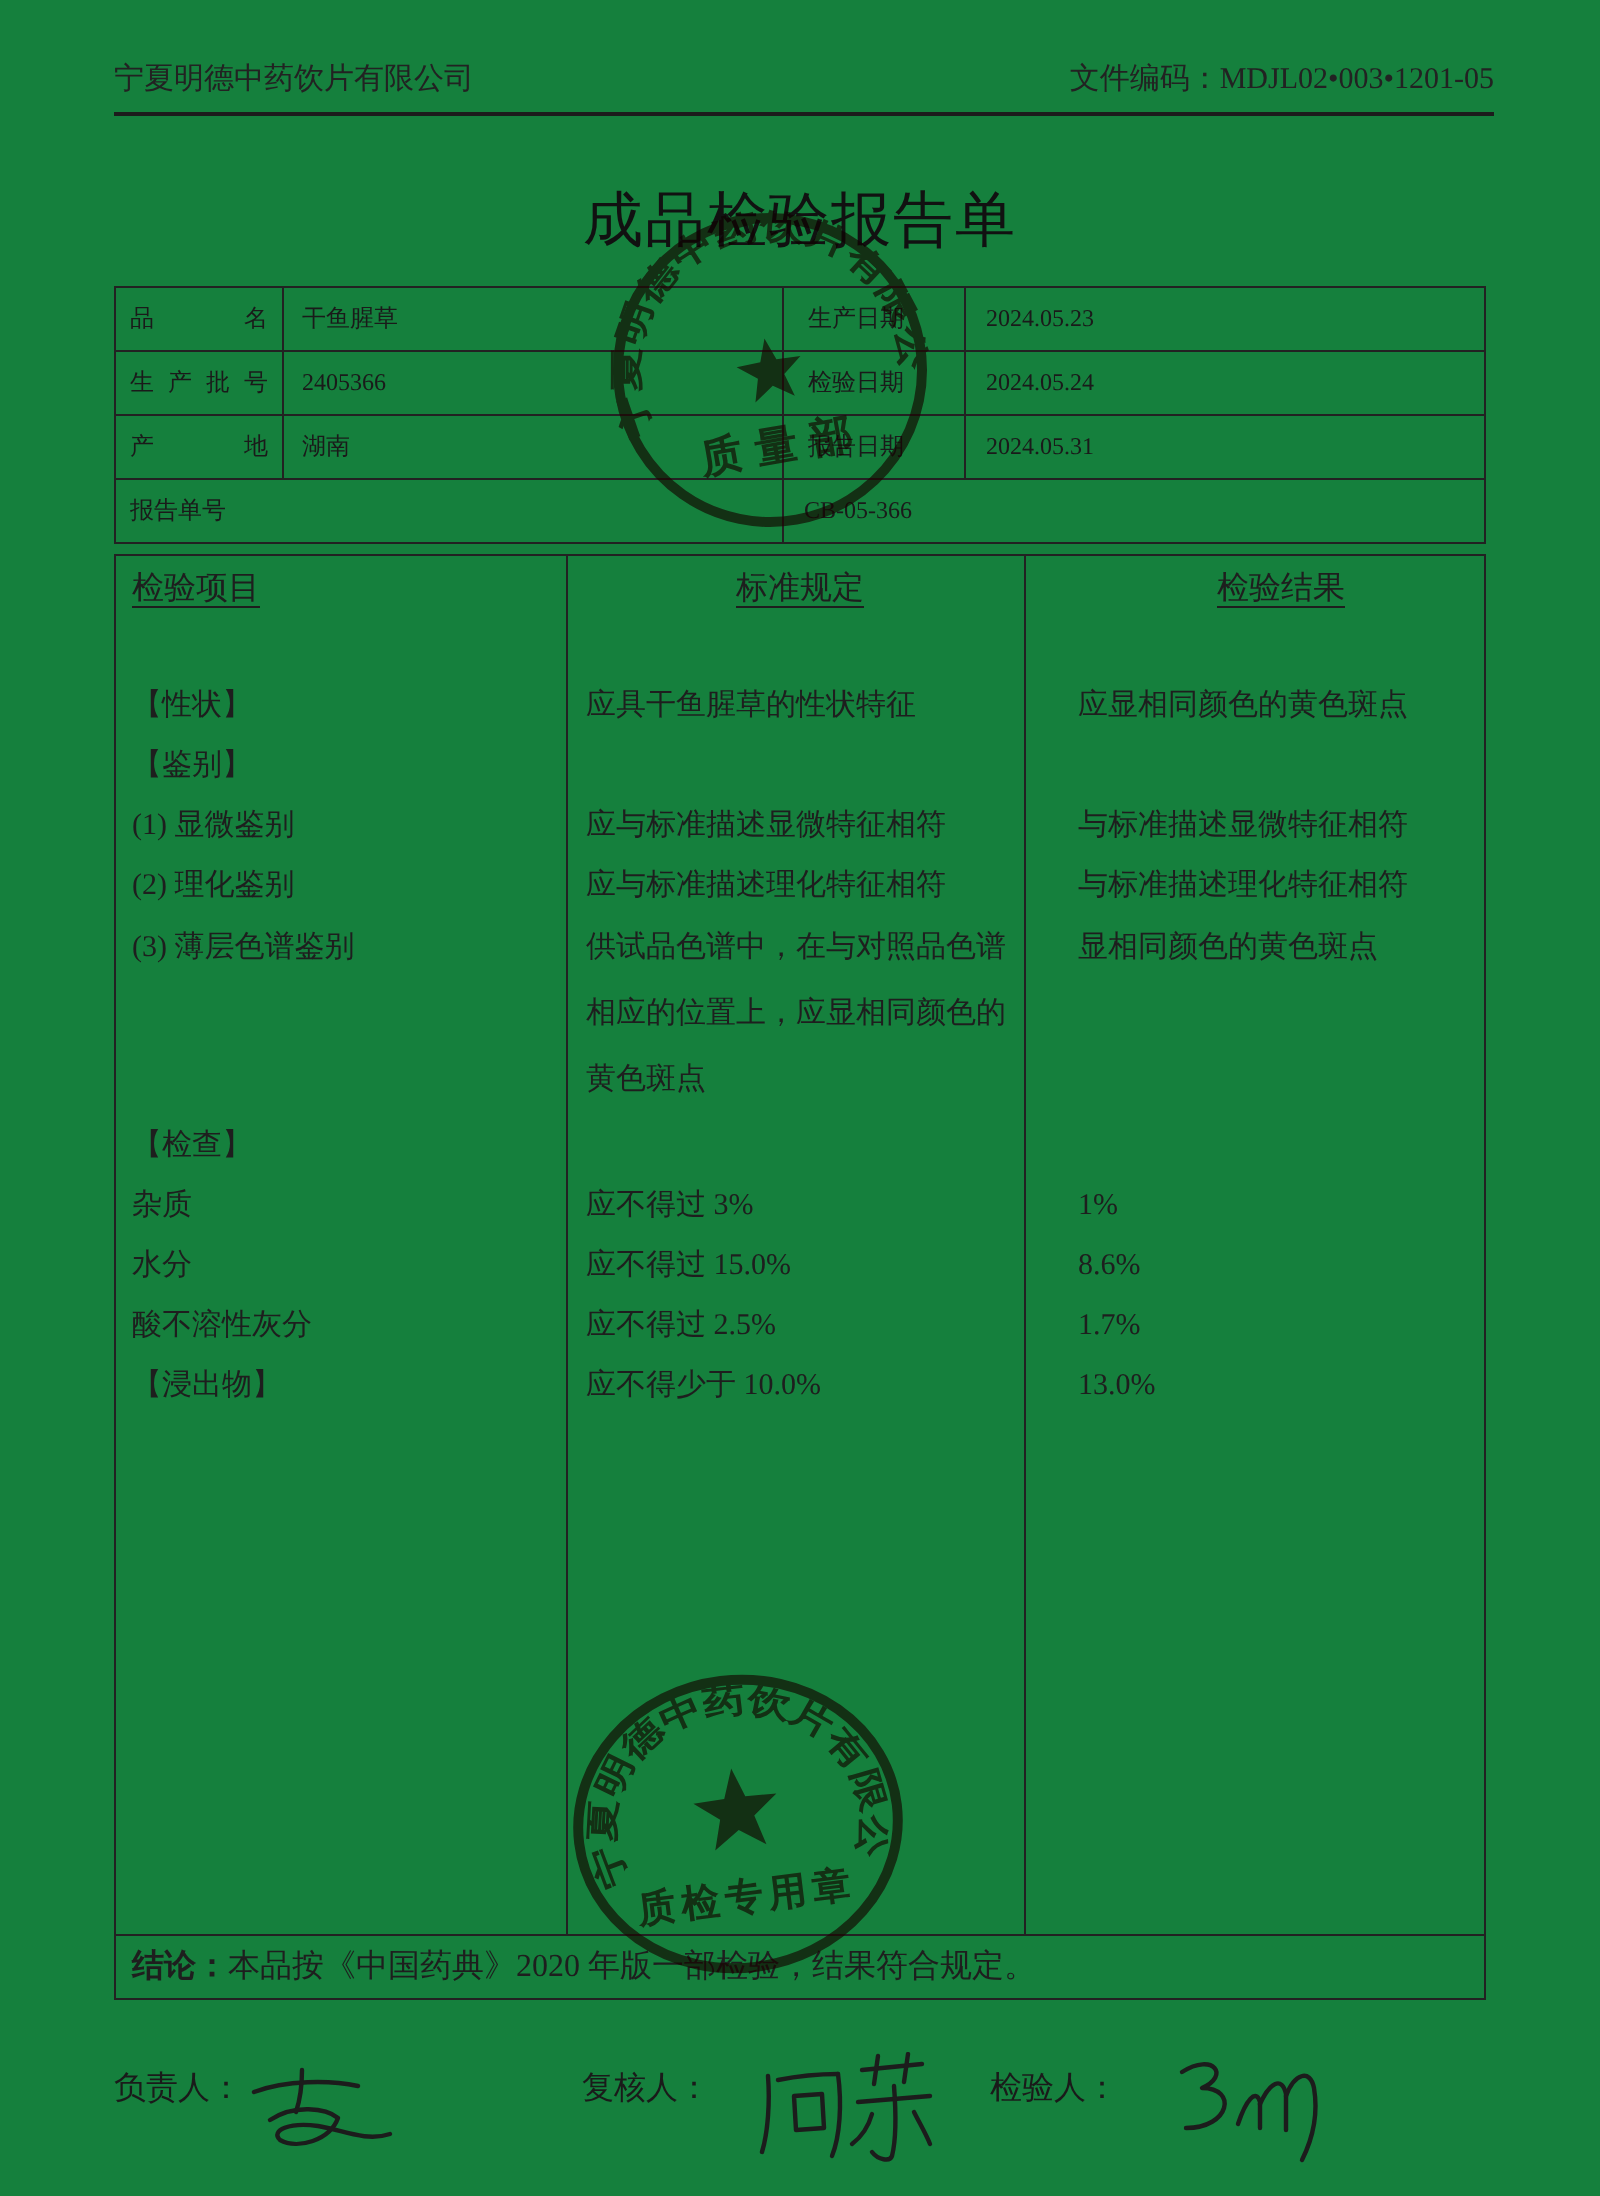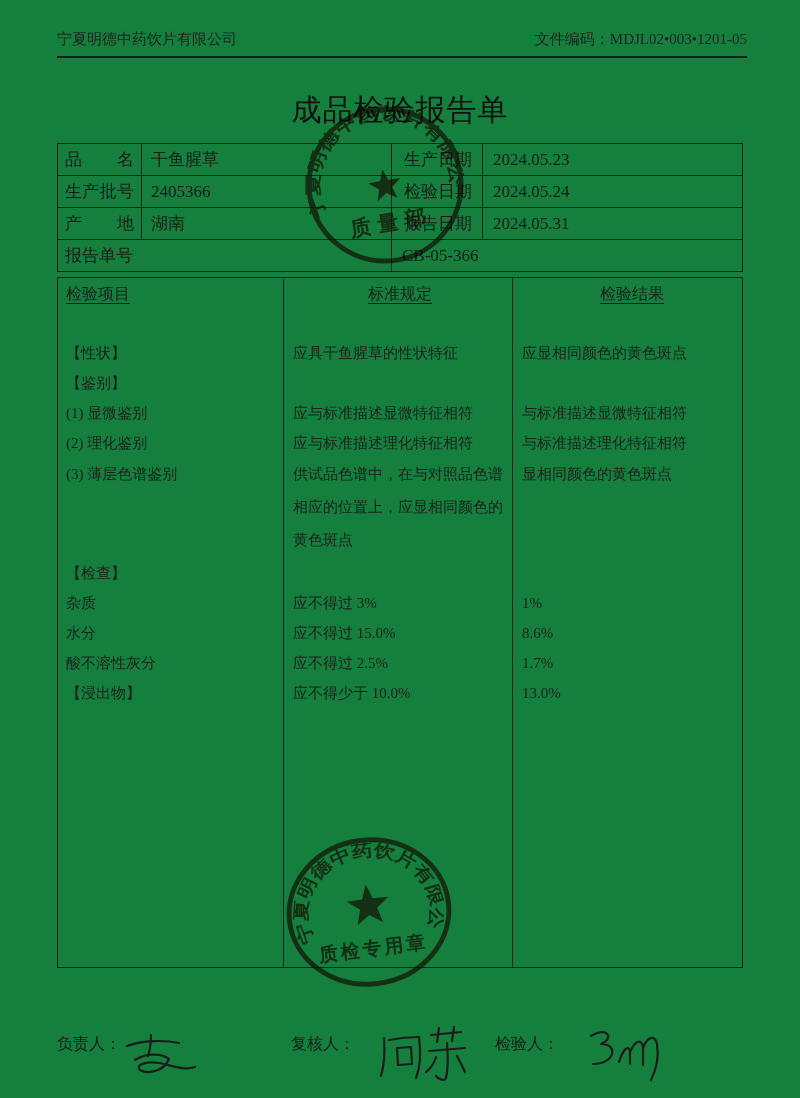--- a/index.html
+++ b/index.html
@@ -21,21 +21,21 @@
   }
   .doc-title {
     position:absolute; top:90px; left:0; width:800px;
     text-align:center; font-size:30px; font-weight:normal; letter-spacing:1px; color:#111;
   }
   
   table { border-collapse:collapse; table-layout:fixed; }
   td { overflow:hidden; }
   .info-table {
     position:absolute; top:143px; left:57px; width:685px;
-    font-size:17px;
+    font-size:12px;
     border-radius:25px;
   }
   .info-table td { border:1px solid #222; height:32px; vertical-align:middle; }
   .info-table .lbl  { padding:0 7px; text-align:justify; text-align-last:justify; }
   .info-table .val  { padding-left:9px; }
   .info-table .lbl2 { padding-left:12px; }
   .info-table .val2 { padding-left:10px; }
   
   .main-table {
     position:absolute; top:277px; left:57px; width:685px;
@@ -45,21 +45,21 @@
   .main-table { border:1px solid #222; }
   .main-table tr.hdr td { height:34px; font-size:16px; vertical-align:middle; }
   .main-table tr.hdr .c1 { text-align:left; padding-left:8px; }
   .main-table tr.hdr .c2, .main-table tr.hdr .c3 { text-align:center; }
   .main-table .u { text-decoration:underline; text-underline-offset:4px; }
   .main-table tr.gap-sm td { height:26px; }
   .main-table tr.line td { height:30px; line-height:30px; }
   .main-table tr.tall td { height:100px; line-height:33px; vertical-align:top; }
   .main-table .c1 { padding-left:8px; }
   .main-table .c2 { padding-left:9px; padding-right:5px; }
-  .main-table .c3 { padding-left:9px; }
+  .main-table .c3 { padding-left:26px; }
   .main-table tr.gap-big td { height:260px; }
   .main-table tr.concl td {
     border-top:1px solid #222; height:32px; font-size:16px;
     padding-left:8px; vertical-align:middle;
   }
   .concl-label { font-weight:bold; }
   
   .sign-row { position:absolute; top:1030px; left:57px; width:690px; height:56px; font-size:16px; }
   .sign-label { position:absolute; top:4px; white-space:nowrap; }
   .sig { position:absolute; }
@@ -179,20 +179,25 @@
     <tr class="line">
       <td class="c1">【浸出物】</td>
       <td class="c2">应不得少于 10.0%</td>
       <td class="c3">13.0%</td>
     </tr>
     <tr class="gap-big">
           <td></td>
           <td></td>
           <td></td>
         </tr>
+    <tr class="concl">
+      <td colspan="3">
+        <span class="concl-label">结论：</span><span>本品按《中国药典》2020 年版一部检验，结果符合规定。</span>
+      </td>
+    </tr>
   </tbody>
     </table>
 
   <div class="sign-row">
     <span class="sign-label" style="left:0;">负责人：</span>
     <svg class="sig" style="left:58px; top:0;" width="86" height="52" viewBox="0 0 86 52">
       <path d="M12,16 C28,10 50,10 64,13"></path>
       <path d="M36,5 C36,12 35,20 33,26"></path>
       <path d="M20,30 C32,22 48,24 54,29 C50,40 34,45 25,40 C20,35 30,31 44,33 C56,35 68,41 80,37"></path>
     </svg>

